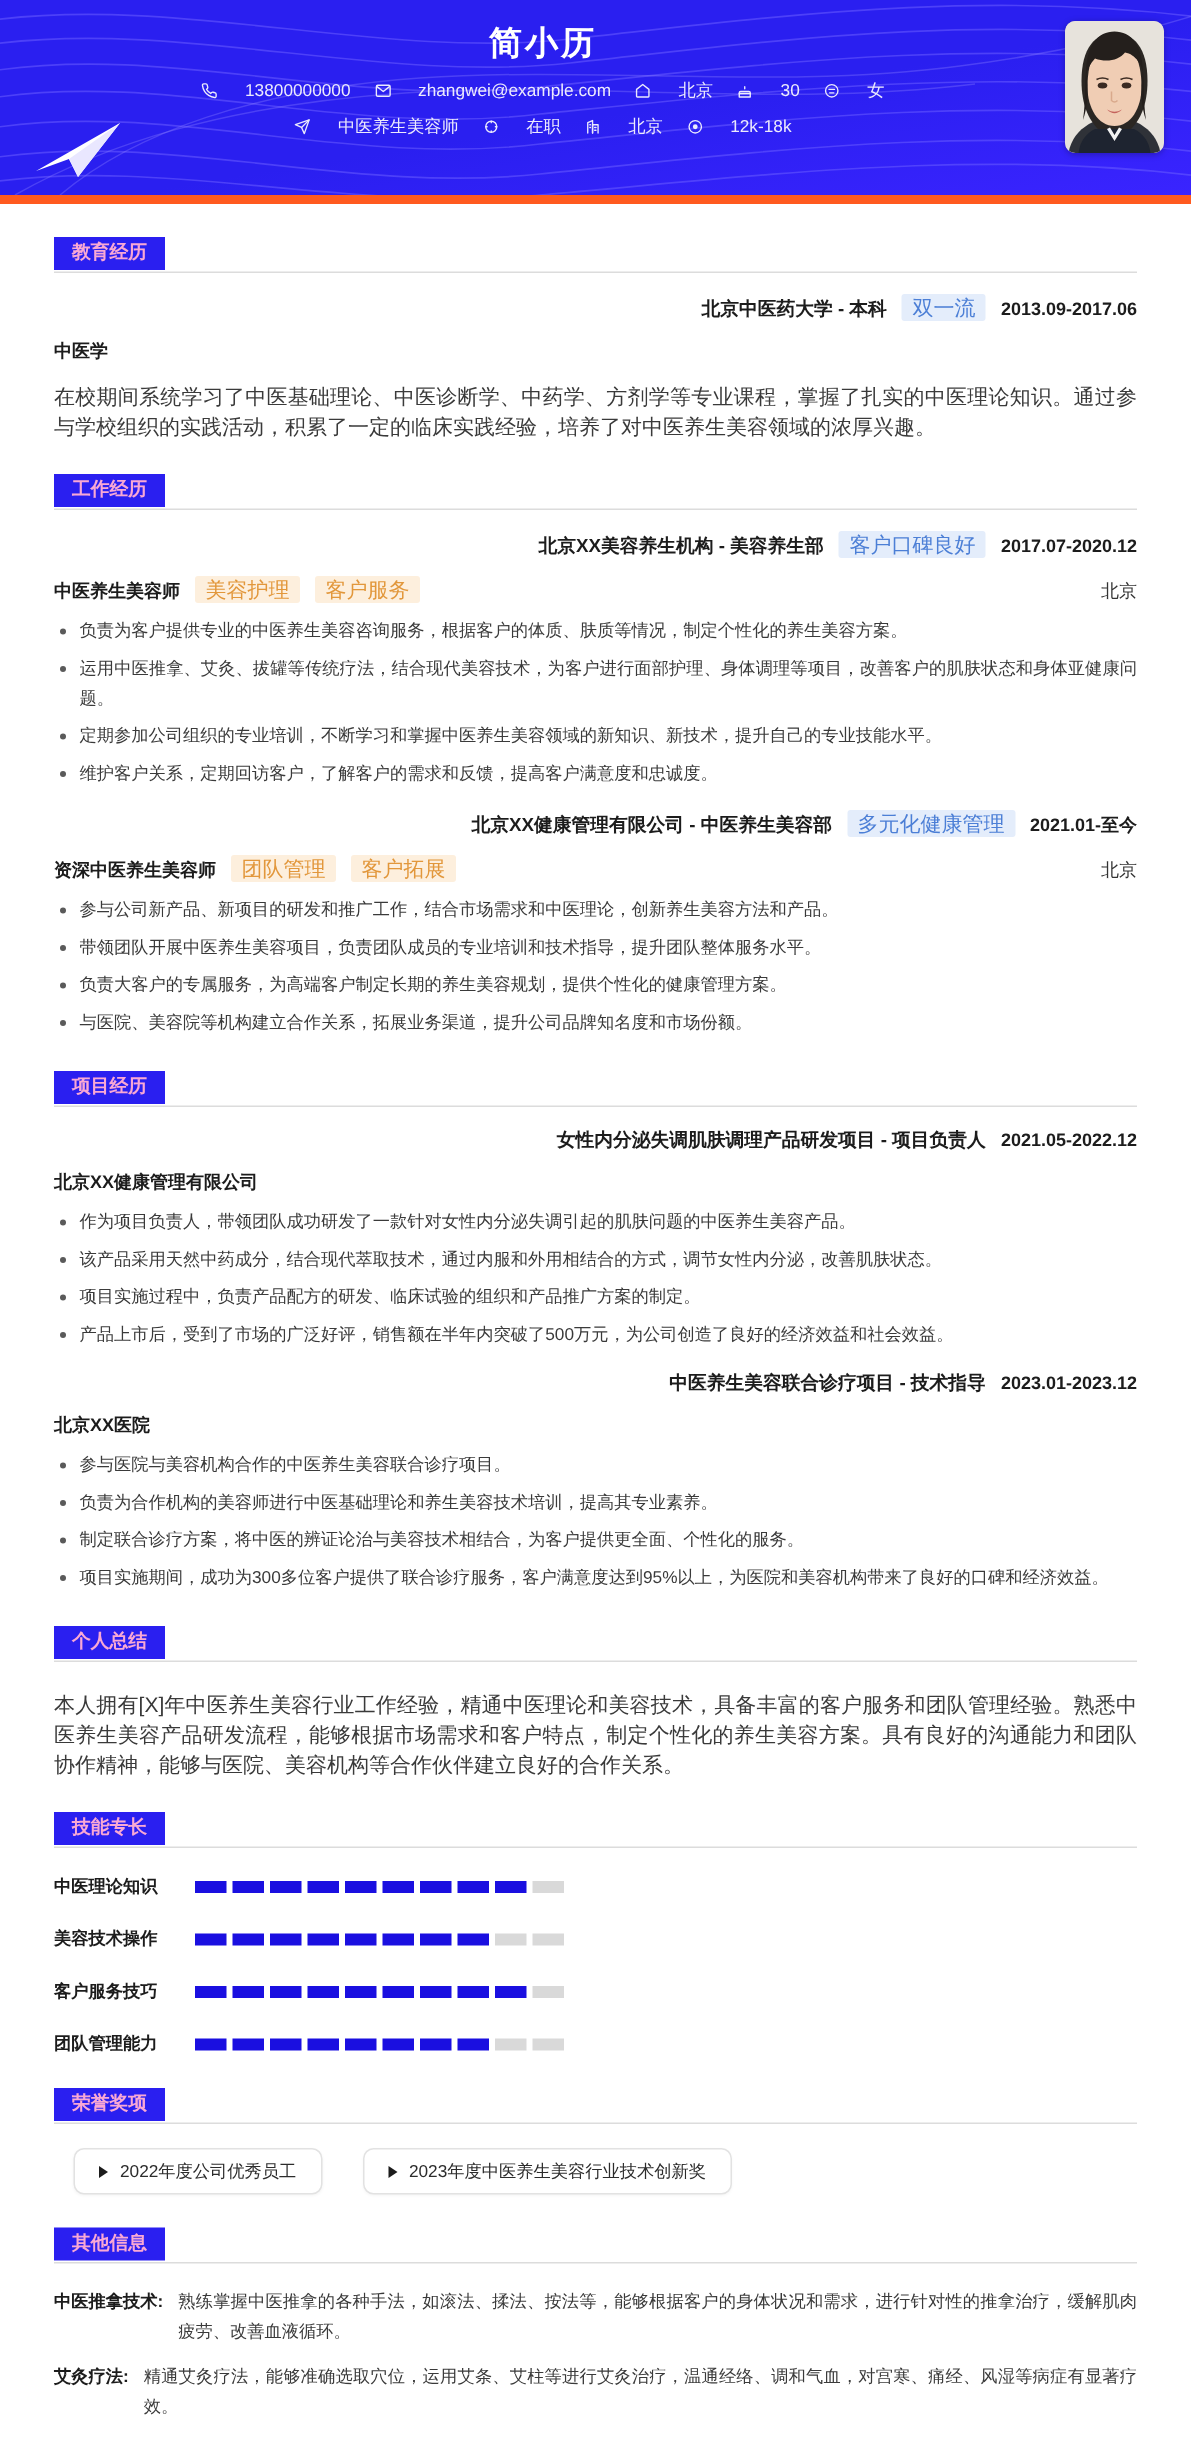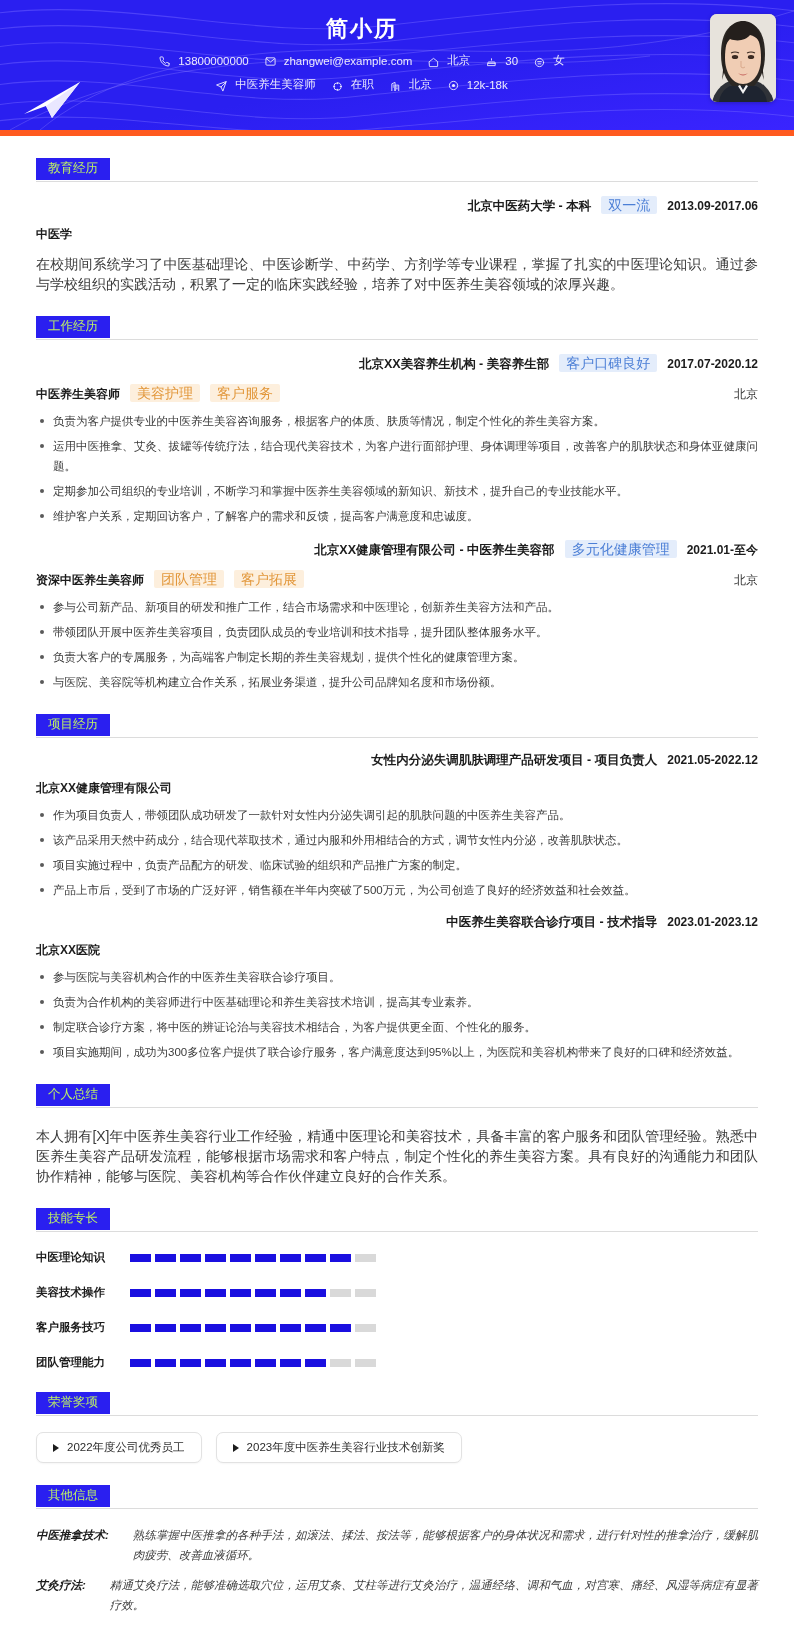--- a/index.html
+++ b/index.html
@@ -44,21 +44,21 @@
     justify-content: center;
     align-items: center;
     flex-wrap: wrap;
     gap: 16px;
     color: #eceafd;
     font-size: 11.5px;
     padding-right: 70px;
     margin-top: 9px;
   }
   .contact-row.second { margin-top: 9px; }
-  .contact-item { display: inline-flex; align-items: flex-end; gap: 8px; white-space: nowrap; }
+  .contact-item { display: inline-flex; align-items: center; gap: 18px; white-space: nowrap; }
   .contact-item svg { display: block; opacity: .9; }
   .photo-frame {
     position: absolute;
     right: 18px;
     top: 14px;
     width: 66px;
     height: 88px;
     border-radius: 7px;
     background: #d8d4cd;
     overflow: hidden;
@@ -78,23 +78,23 @@
 
   .section { margin-top: 22px; }
   .section-head {
     position: relative;
     height: 22px;
     margin-bottom: 2px;
   }
   .section-head .tab {
     display: inline-block;
     background: #2a1ff0;
-    color: #bef264;
+    color: #f9a8d4;
     font-size: 12.5px;
-    font-weight: normal;
+    font-weight: bold;
     padding: 3px 12px 4px 12px;
     line-height: 15px;
     position: relative;
     z-index: 2;
   }
   .section-rule {
     border-bottom: 1px solid #dcdcdc;
     margin-top: -1px;
   }
 
@@ -183,26 +183,27 @@
     display: inline-flex;
     align-items: center;
     gap: 8px;
     border: 1px solid #e2e2e2;
     border-radius: 7px;
     padding: 7px 16px;
     font-size: 11.5px;
     color: #2c2c2c;
     background: #fff;
     box-shadow: 0 1px 2px rgba(0,0,0,.04);
+    margin-left: 13px;
   }
   .tri { width: 0; height: 0; border-left: 6px solid #1c1c1c; border-top: 4px solid transparent; border-bottom: 4px solid transparent; }
 
   
   .other-list { margin-top: 16px; }
-  .other-item { display: flex; gap: 24px; margin-top: 10px; align-items: baseline; font-style: italic; }
+  .other-item { display: flex; gap: 10px; margin-top: 10px; align-items: baseline; }
   .other-label { font-size: 11.5px; font-weight: bold; color: #1c1c1c; white-space: nowrap; }
   .other-value { font-size: 11.5px; color: #3a3a3a; line-height: 20px; text-align: justify; }
 </style>
 </head>
 <body>
 
 <div class="header">
   <svg class="header-waves" viewBox="0 0 794 130" preserveAspectRatio="none">
     <defs>
       <linearGradient id="hg" x1="0" y1="0" x2="1" y2="1">

